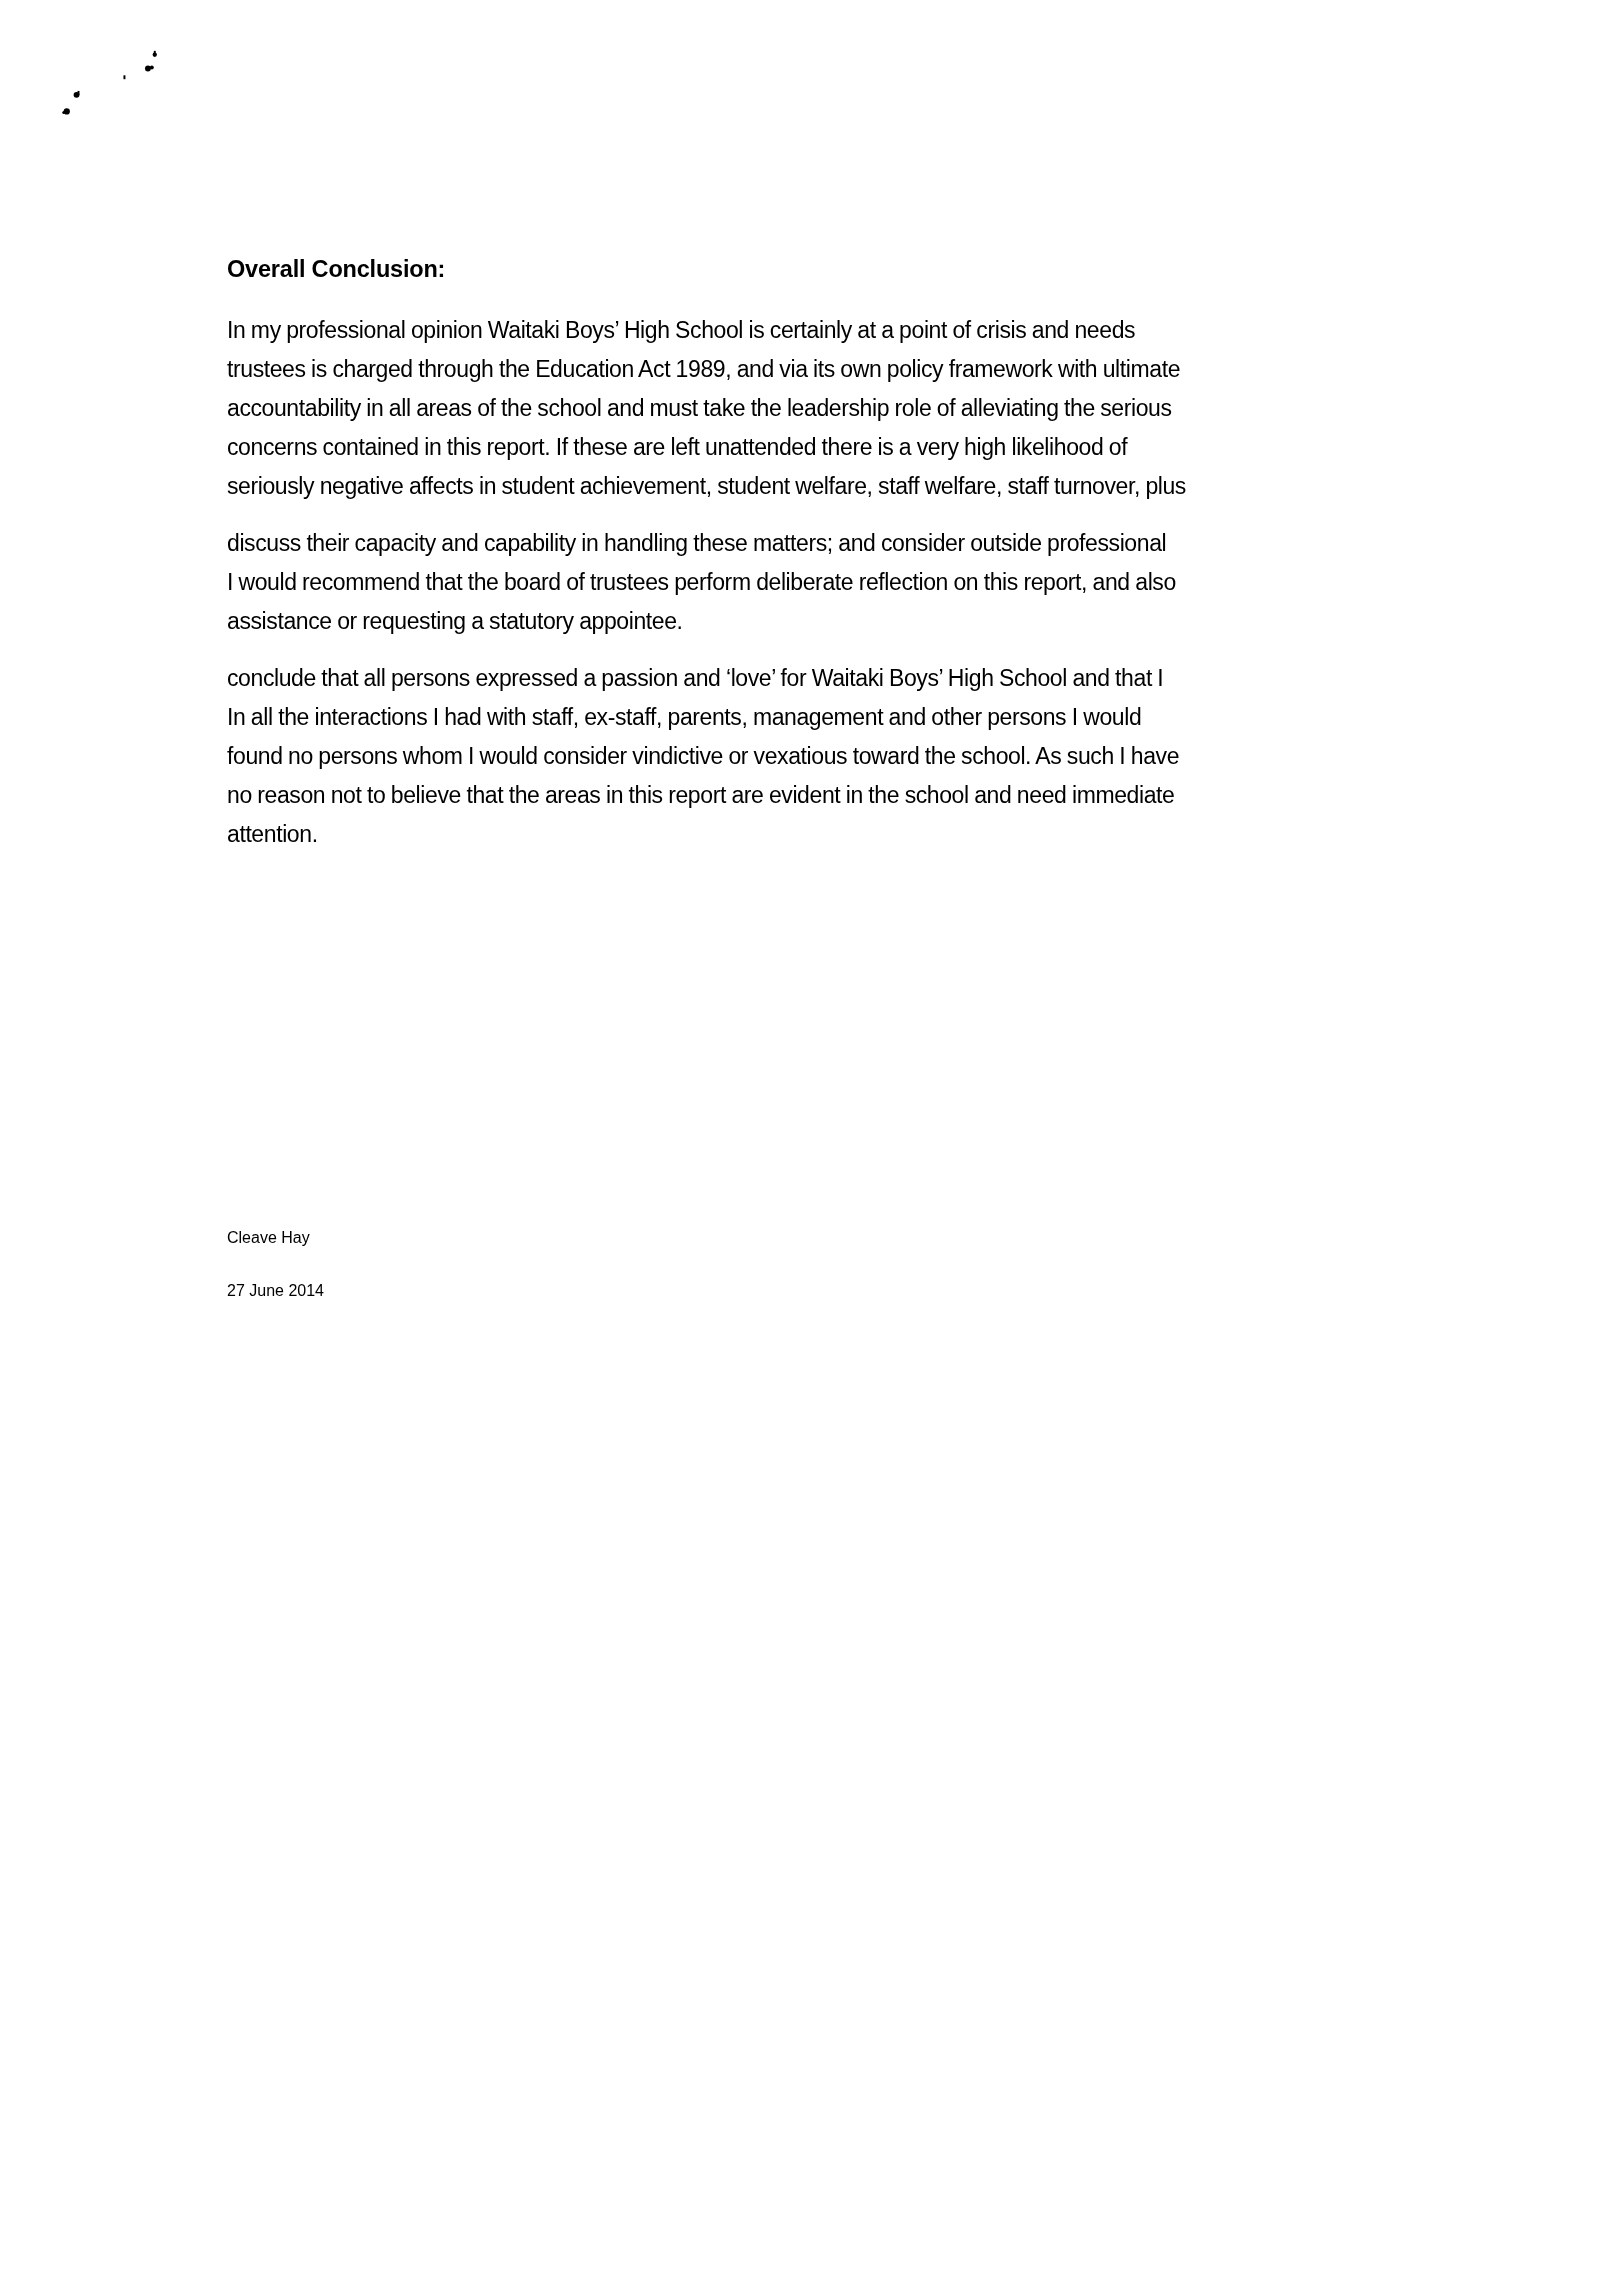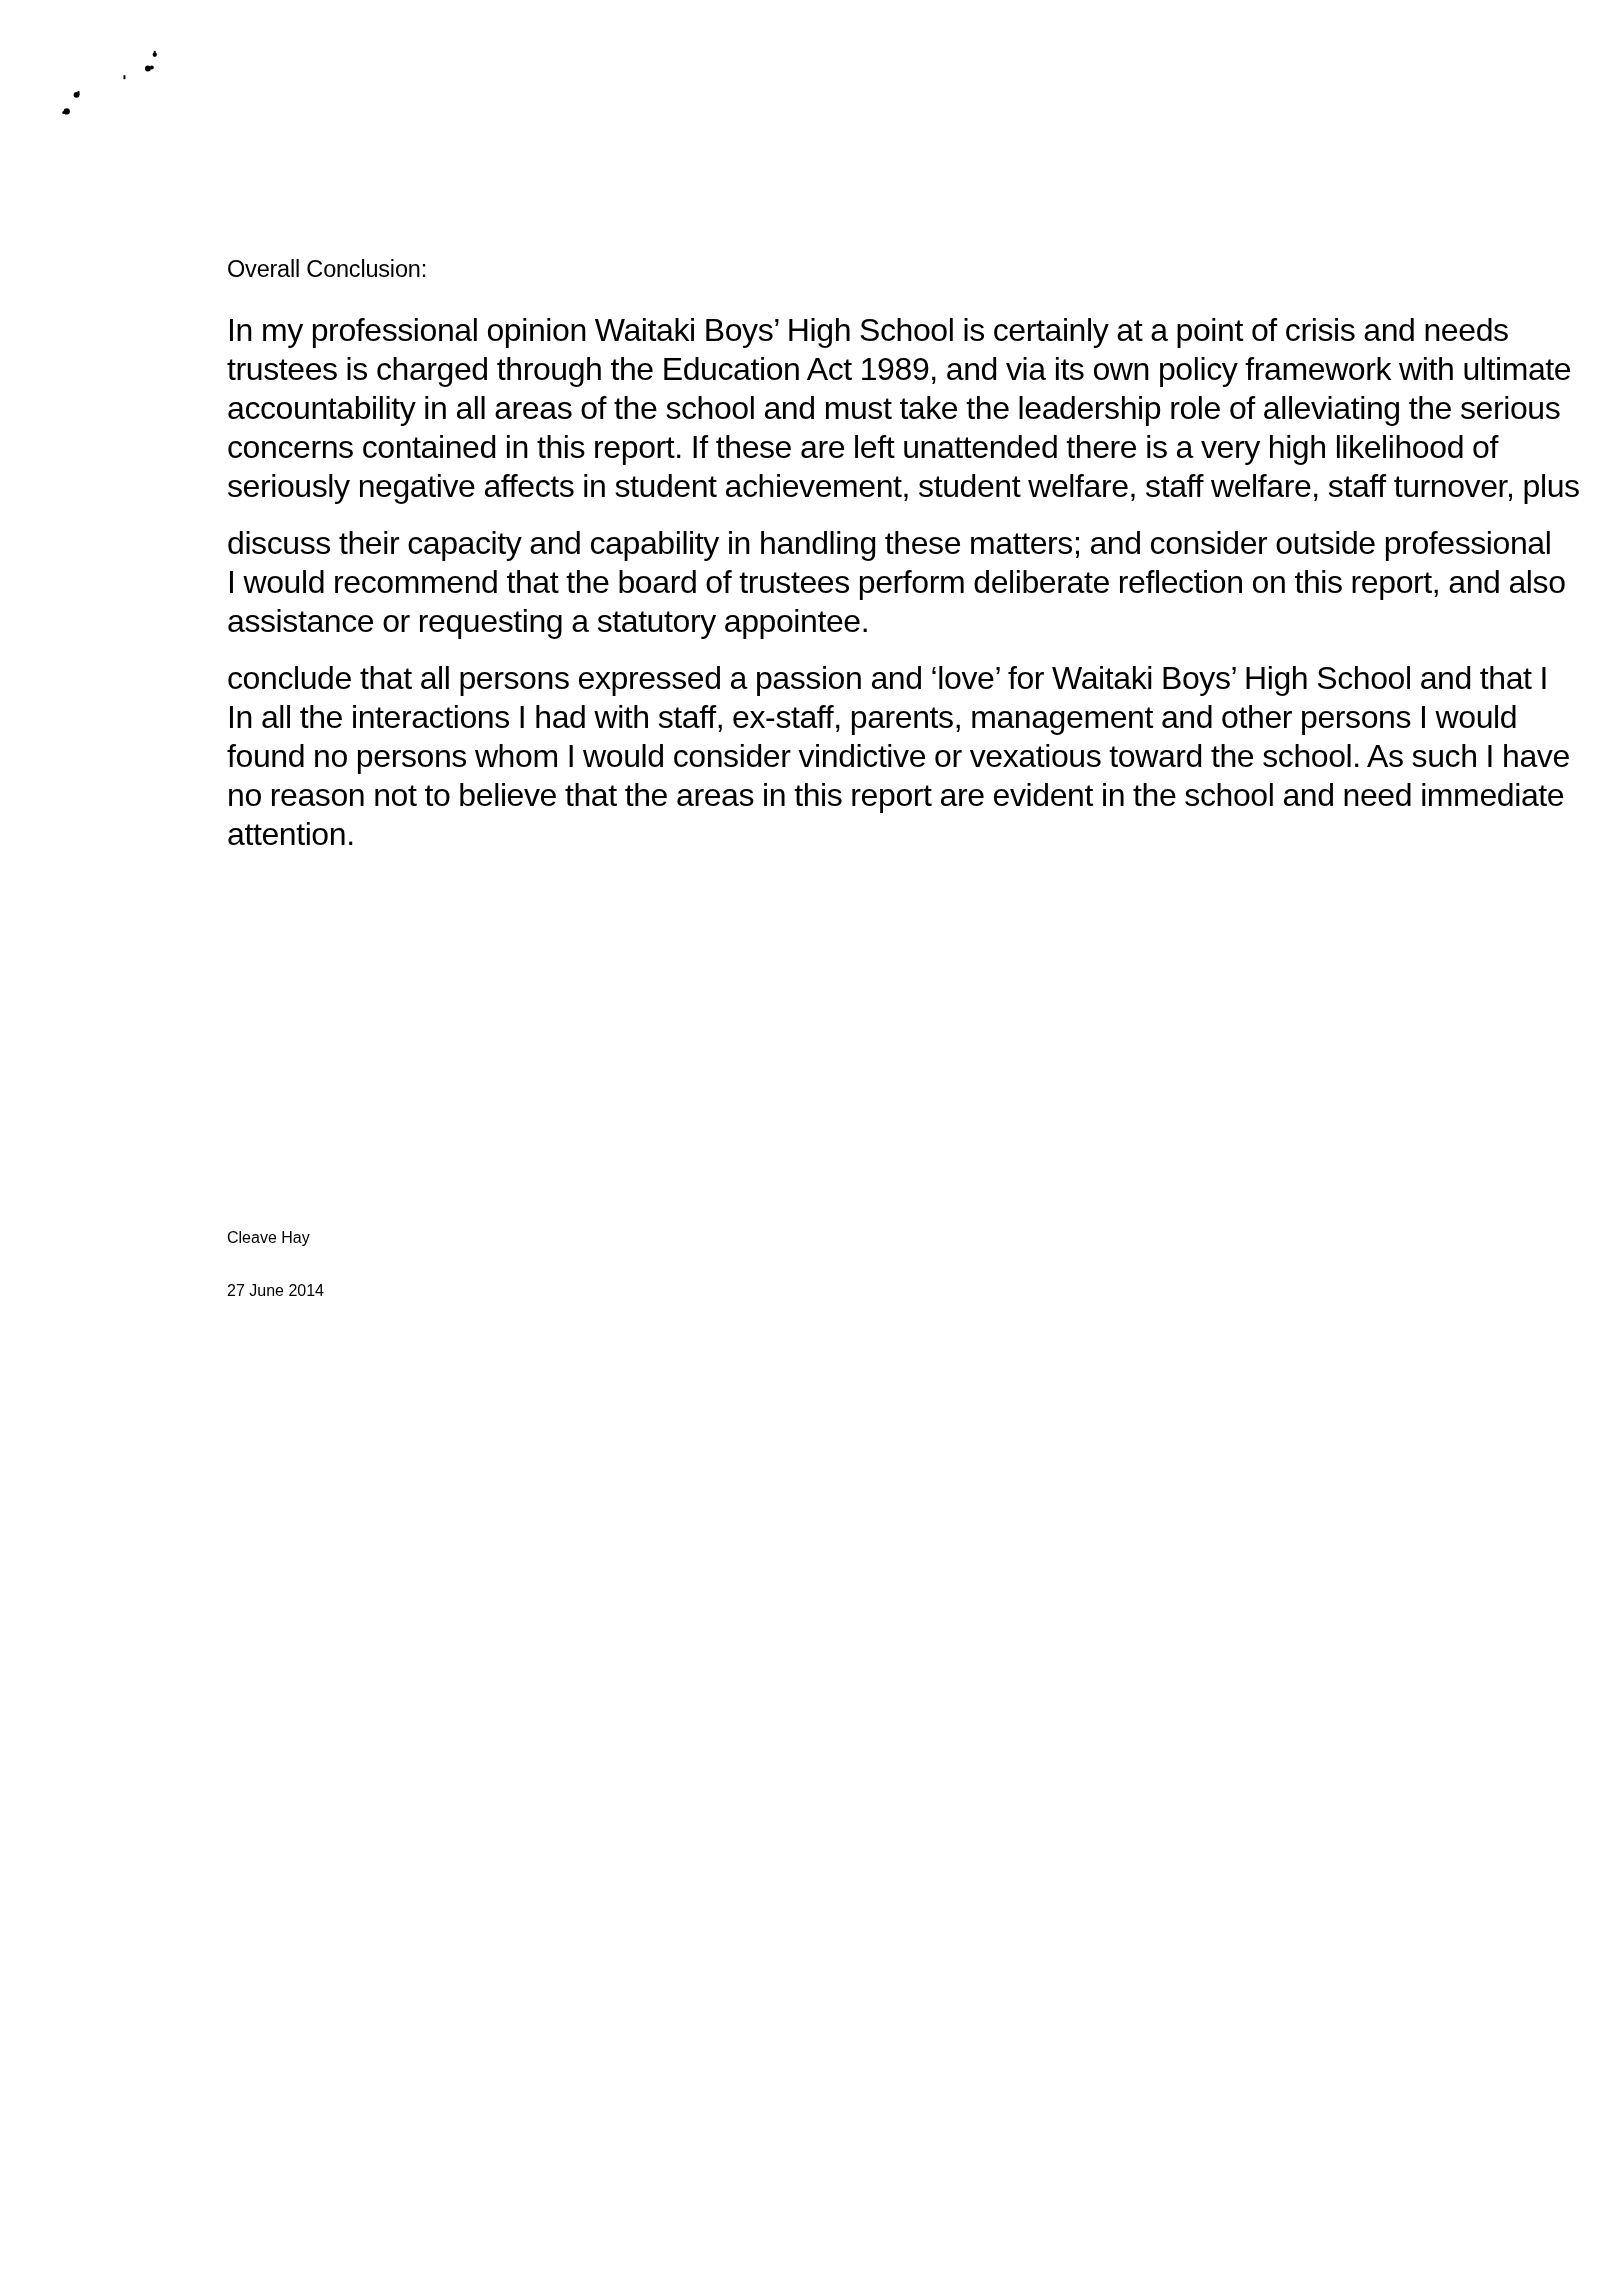--- a/index.html
+++ b/index.html
@@ -26,28 +26,28 @@
       left: 0; top: 0;
       width: 245px; height: 176px;
     }
     .content {
       position: absolute;
       left: 227px;
       top: 255px;
       width: 1206px;
     }
     .heading {
-      font-weight: normal;
+      font-weight: bold;
       font-size: 23.5px;
       line-height: 29px;
       margin: 0 0 27.4px 0;
       letter-spacing: -0.2px;
     }
     .para {
-      font-size: 32px;
+      font-size: 23px;
       line-height: 39px;
       margin: 0 0 17.6px 0;
       letter-spacing: -0.4px;
       word-spacing: -0.5px;
     }
     .para .line {
       display: block;
       white-space: nowrap;
     }
     .signature {

